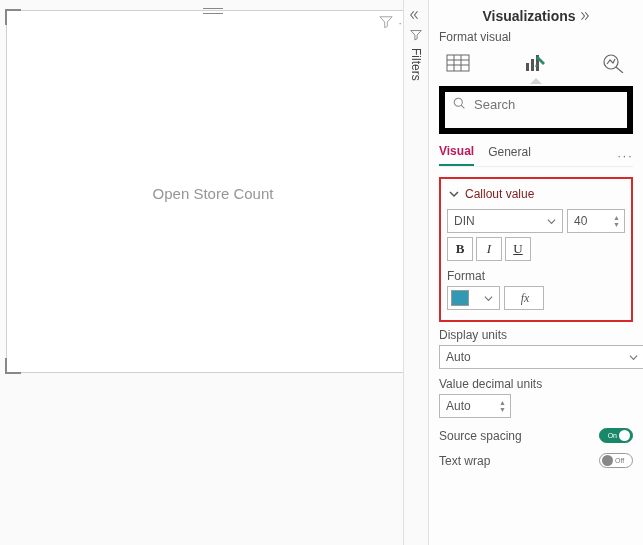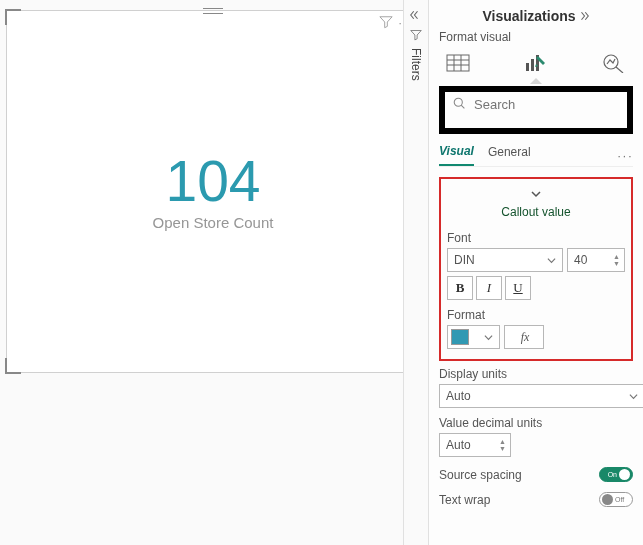--- a/index.html
+++ b/index.html
@@ -167,40 +167,38 @@
     align-items: center;
     border-bottom: 1px solid #eee;
     margin-bottom: 10px;
   }
   .tab {
     padding-bottom: 6px;
     font-size: 12px;
     color: #555;
   }
   .tab.active {
-    color: #0f766e;
+    color: #be185d;
     border-bottom: 2px solid #118870;
     font-weight: 600;
-    font-style: italic;
   }
   .tab-dots { color: #777; margin-left: auto; letter-spacing: 1px; }
 
   .redbox {
     border: 2px solid #d62a2a;
     padding: 2px 6px 10px 6px;
     margin-bottom: 6px;
   }
   .section-header {
     display: flex;
     align-items: center;
     gap: 4px;
     font-size: 12px;
-    color: #14532d;
+    color: #7f1d1d;
     padding: 6px 0 8px 0;
-    flex-direction: column;
   }
   .field-label {
     font-size: 12px;
     color: #555;
     margin: 4px 0 3px 0;
   }
   .row { display: flex; gap: 4px; }
   .select-box {
     border: 1px solid #b7b7b7;
     height: 22px;
@@ -290,21 +288,20 @@
         </div>
       <div class="card-icons">
         <span class="icon">
           <svg viewBox="0 0 16 16" width="14" height="14" fill="none" stroke="#999" stroke-width="1">
               <path d="M1 2h14l-5.5 6v5l-3 1.5V8z"></path>
             </svg>
         </span>
         <span class="icon" style="letter-spacing:1px;color:#999;">···</span>
       </div>
       <div class="card-body">
-        <div class="card-value">104</div>
         <div class="card-label">Open Store Count</div>
       </div>
       <div class="corner tl"></div>
       <div class="corner tr"></div>
       <div class="corner bl"></div>
       <div class="corner br"></div>
     </div>
     <div class="filters-rail">
       <span class="icon">
         <svg viewBox="0 0 16 16" width="12" height="12" fill="none" stroke="#666" stroke-width="1.5">
@@ -379,21 +376,20 @@
     <div class="redbox">
       <div class="section-header">
         <span class="icon">
           <svg viewBox="0 0 10 10" width="10" height="10" fill="none" stroke="#555" stroke-width="1.5">
               <polyline points="1,3 5,7 9,3"></polyline>
             </svg>
         </span>
         <span>Callout value</span>
       </div>
 
-      <div class="field-label">Font</div>
       <div class="row">
         <div class="select-box font-family">
           <span>DIN</span>
           <span class="icon">
             <svg viewBox="0 0 10 10" width="9" height="9" fill="none" stroke="#777" stroke-width="1.3">
                 <polyline points="1,3 5,7 9,3"></polyline>
               </svg>
           </span>
         </div>
         <div class="select-box font-size">

